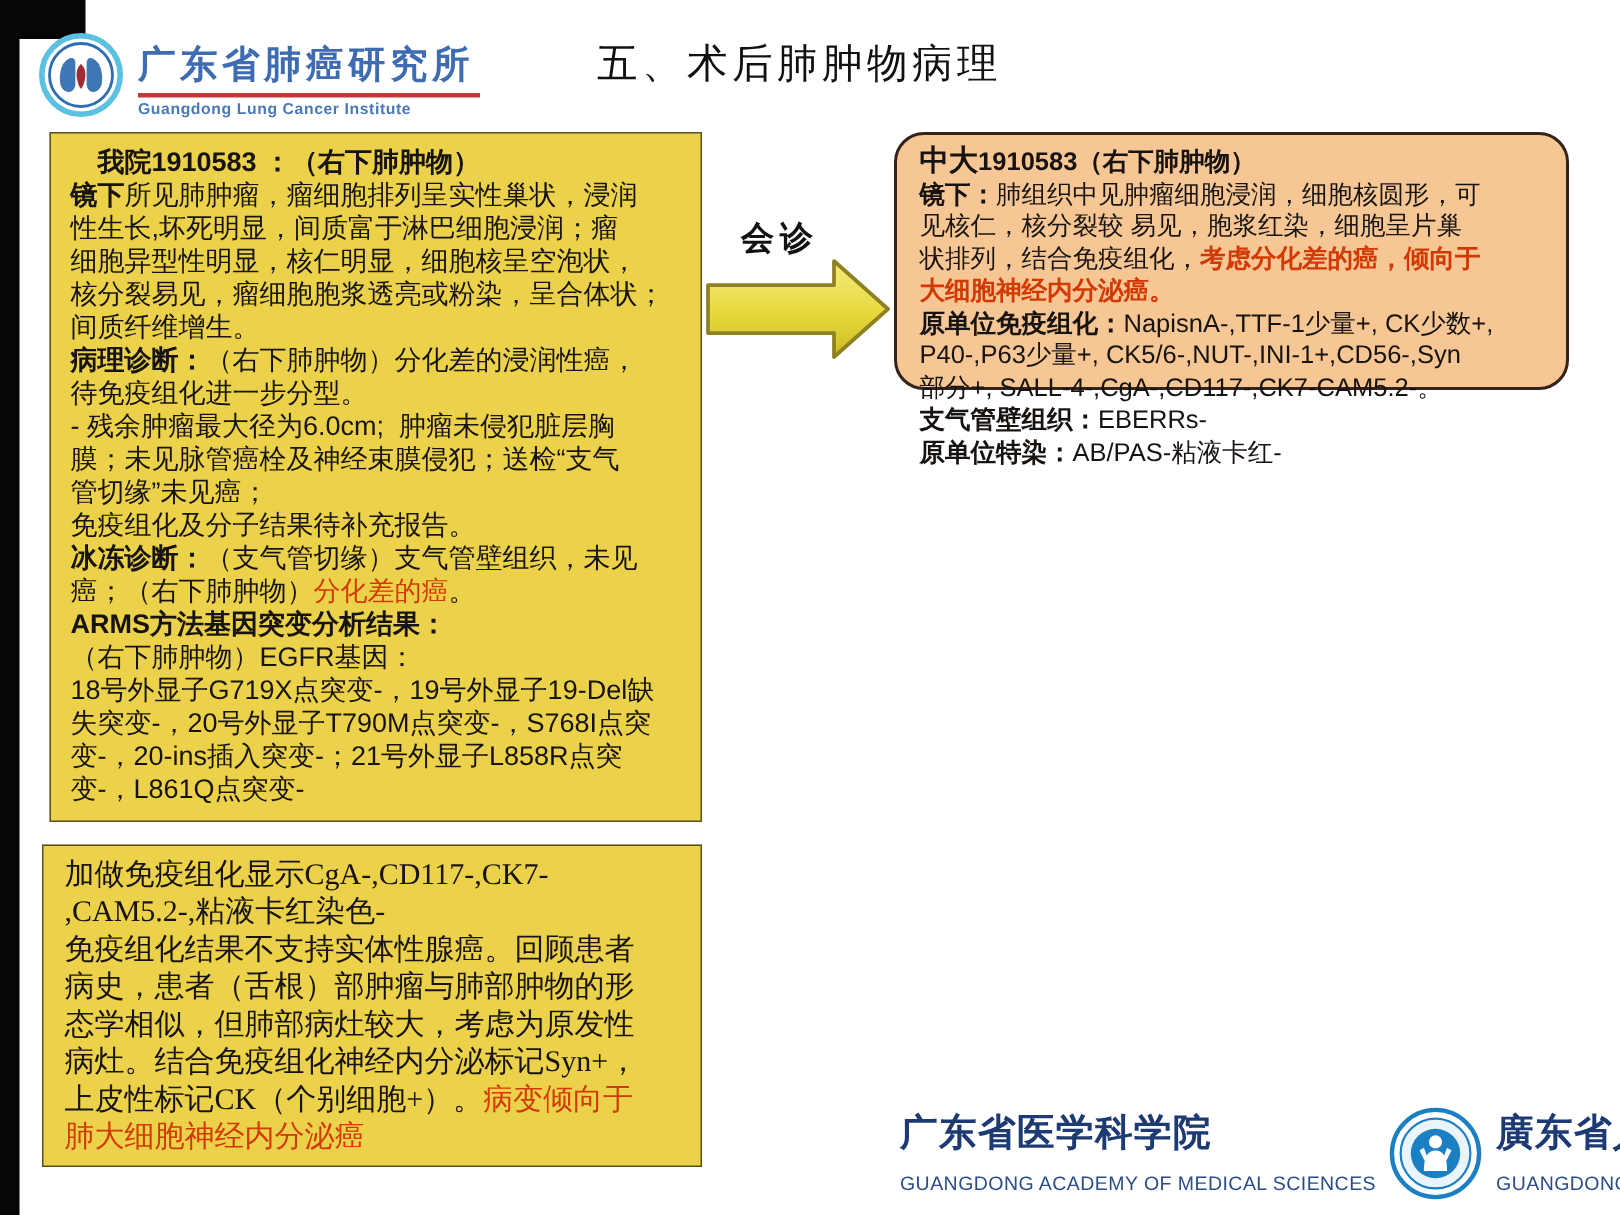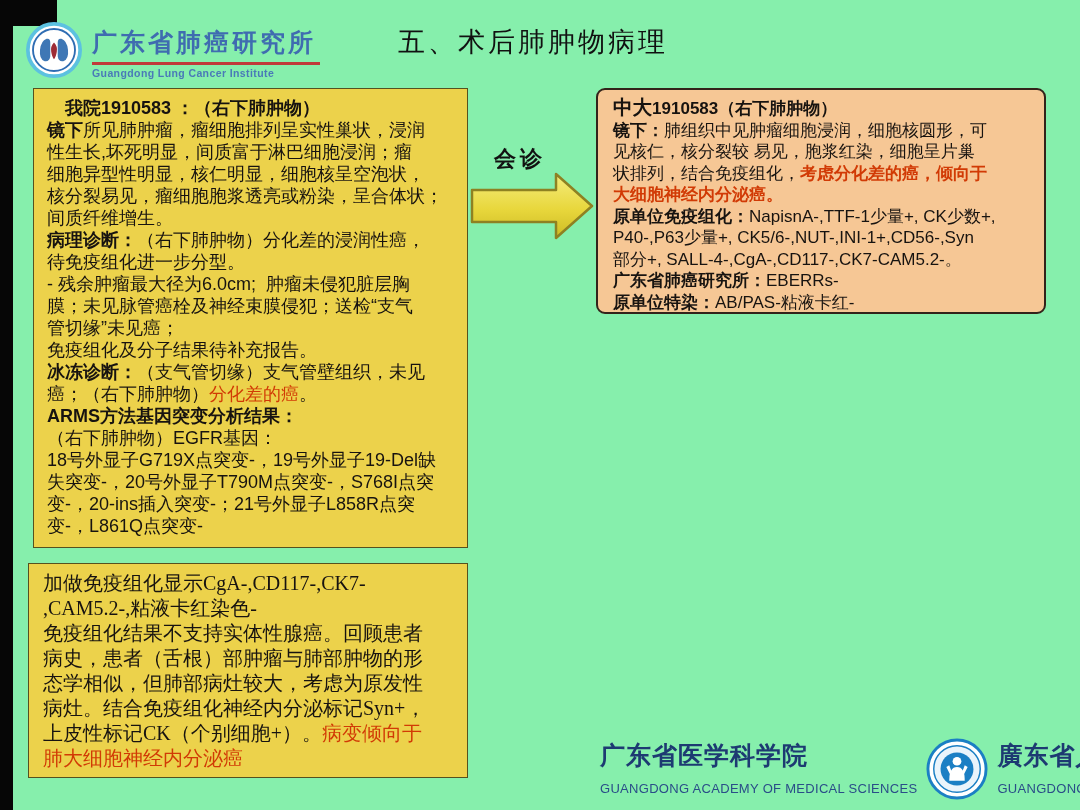--- a/index.html
+++ b/index.html
@@ -1,19 +1,19 @@
 <!DOCTYPE html>
 <html><head>
 <meta charset="utf-8">
 <style>
   html,body{margin:0;padding:0;background:#e8e8e8;}
   #slide{
     position:relative;
     width:1080px;height:810px;
-    background:#86efac;
+    background:#ffffff;
     overflow:hidden;
     font-family:"Liberation Sans", sans-serif;
     color:#171310;
   }
   
   .edge-left{position:absolute;left:0;top:0;width:13px;height:810px;background:#060606;}
   .edge-corner{position:absolute;left:0;top:0;width:57px;height:26px;background:#060606;}
 
   
   .header-logo{position:absolute;left:26px;top:22px;width:56px;height:56px;}
@@ -41,22 +41,22 @@
     font-size:18px;line-height:22px;
   }
   .box-addendum{
     left:28px;top:563px;width:440px;height:215px;
     background:#ecd24b;border:1.5px solid #55511f;
     padding:7px 14px;box-sizing:border-box;
     font-family:"Liberation Serif", serif;
     font-size:20px;line-height:25px;
   }
   .box-consult{
-    left:596px;top:88px;width:450px;height:226px;
-    background:#f6c795;border:2.5px solid #33231a;border-radius:9px;
+    left:596px;top:88px;width:450px;height:172px;
+    background:#f6c795;border:2.5px solid #33231a;border-radius:20px;
     padding:7px 15px;box-sizing:border-box;
     font-size:17px;line-height:21.5px;
   }
   .run.b{font-weight:bold;}
   .run.r{color:#d13a05;}
   .run.rb{color:#d13a05;font-weight:bold;}
   .run.bigb{font-weight:bold;font-size:1.15em;}
 
   
   .arrow-wrap{position:absolute;left:470px;top:170px;width:126px;height:72px;}
@@ -136,21 +136,21 @@
   </svg>
 
   <div class="txtbox box-consult"><span class="run bigb">中大</span><span class="run b">1910583（右下肺肿物）
 </span><span class="run b">镜下：</span><span class="run ">肺组织中见肿瘤细胞浸润，细胞核圆形，可
 见核仁，核分裂较 易见，胞浆红染，细胞呈片巢
 状排列，结合免疫组化，</span><span class="run rb">考虑分化差的癌，倾向于
 大细胞神经内分泌癌。</span><span class="run ">
 </span><span class="run b">原单位免疫组化：</span><span class="run ">NapisnA-,TTF-1少量+, CK少数+,
 P40-,P63少量+, CK5/6-,NUT-,INI-1+,CD56-,Syn
 部分+, SALL-4-,CgA-,CD117-,CK7-CAM5.2-。
-</span><span class="run b">广东省肺癌研究所：</span><span class="run ">EBERRs-
+</span><span class="run b">支气管壁组织：</span><span class="run ">EBERRs-
 </span><span class="run b">原单位特染：</span><span class="run ">AB/PAS-粘液卡红-</span></div>
 
   <div class="txtbox box-addendum"><span class="run ">加做免疫组化显示CgA-,CD117-,CK7-
 ,CAM5.2-,粘液卡红染色-
 免疫组化结果不支持实体性腺癌。回顾患者
 病史，患者（舌根）部肿瘤与肺部肿物的形
 态学相似，但肺部病灶较大，考虑为原发性
 病灶。结合免疫组化神经内分泌标记Syn+，
 上皮性标记CK（个别细胞+）。</span><span class="run r">病变倾向于
 肺大细胞神经内分泌癌</span></div>

